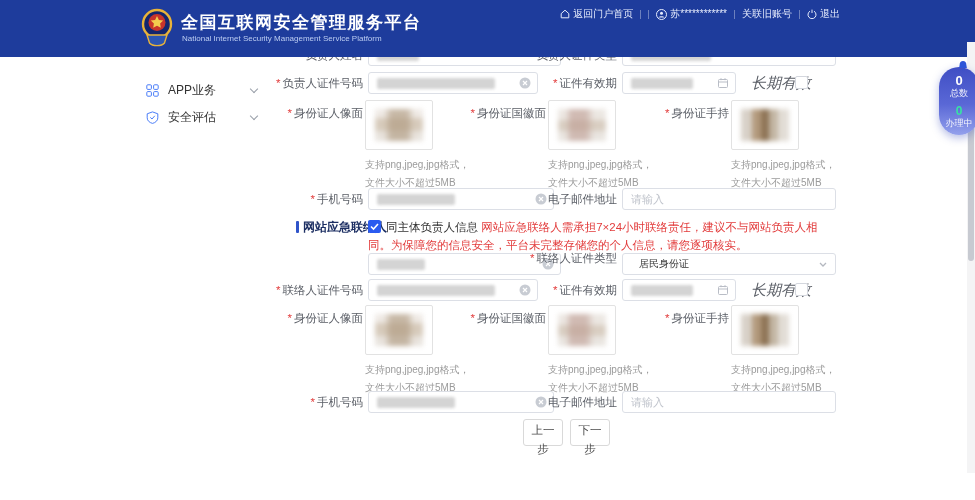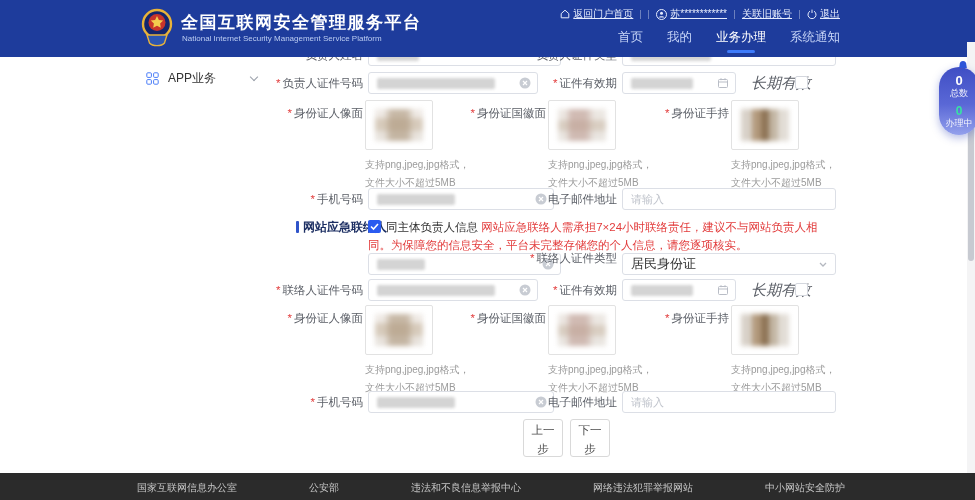--- a/index.html
+++ b/index.html
@@ -5,63 +5,63 @@
 <style>
   html,body{margin:0;padding:0;background:#fff;}
   .stage{position:relative;width:975px;height:500px;overflow:hidden;background:#fff;
          font-family:"Liberation Sans","DejaVu Sans",sans-serif;}
 
   
   .header{position:absolute;left:0;top:0;width:975px;height:57px;background:#1e3c9c;z-index:20;}
   .logo{position:absolute;left:137px;top:7px;width:40px;height:42px;}
   .h-title{position:absolute;left:181px;top:11px;font-size:17px;font-weight:bold;color:#fff;letter-spacing:1.5px;white-space:nowrap;}
   .h-sub{position:absolute;left:182px;top:34px;font-size:8px;color:#bccdf2;white-space:nowrap;}
-  .util{position:absolute;top:7px;right:135px;display:flex;align-items:center;gap:7px;font-size:10px;color:#e6ecfd;white-space:nowrap;text-decoration:underline;}
+  .util{position:absolute;top:7px;right:135px;display:flex;align-items:center;gap:7px;font-size:10px;color:#e6ecfd;white-space:nowrap;}
   .util .sep{width:1px;height:9px;background:rgba(255,255,255,.35);}
   .util .link{display:flex;align-items:center;gap:3px;cursor:pointer;}
   .ent-blur{display:inline-block;width:95px;height:10px;border-radius:2px;background:rgba(226,235,255,.55);filter:blur(2px);}
   .switch{color:#9dbcff;}
   .chev-w{width:5px;height:5px;border-right:1.2px solid #cfdcfb;border-bottom:1.2px solid #cfdcfb;transform:rotate(45deg);margin-top:-3px;}
   .nav{position:absolute;top:29px;right:135px;display:flex;gap:24px;font-size:12.5px;color:#c8d6f8;}
   .nav .nav-item{position:relative;cursor:pointer;padding-bottom:9px;}
   .nav .active{color:#fff;}
   .nav .active::after{content:"";position:absolute;left:50%;transform:translateX(-50%);bottom:2px;width:28px;height:3px;border-radius:2px;background:#3e7bfa;}
 
   
   .sidebar{position:absolute;left:136px;top:57px;width:135px;height:398px;background:#fff;z-index:2;}
   .side-item{display:flex;align-items:center;height:27px;padding-left:10px;cursor:pointer;}
   .side-item svg{flex:none;margin-right:9px;}
   .side-item .s-lab{font-size:12px;color:#333;}
   .side-item .chev{margin-left:auto;margin-right:14px;width:5px;height:5px;border-right:1.4px solid #9aa0aa;border-bottom:1.4px solid #9aa0aa;transform:rotate(45deg);margin-top:-3px;}
-  .sidebar{padding-top:8px;box-sizing:border-box;}
+  .sidebar{padding-top:20px;box-sizing:border-box;}
 
   
   .main{position:absolute;inset:0;z-index:1;background:#fff;padding-left:13px;}
   .lbl{position:absolute;width:120px;text-align:right;font-size:11.5px;color:#5a5e66;line-height:22px;white-space:nowrap;}
   .plain-lbl{position:absolute;font-size:15px;color:#5a5e66;line-height:22px;white-space:nowrap;font-style:italic;}
   .req::before{content:"*";color:#e23b3b;margin-right:2px;}
   .inp{position:absolute;height:22px;background:#fff;border:1px solid #dcdfe6;border-radius:3px;display:flex;align-items:center;box-sizing:border-box;}
   .bv{height:11px;border-radius:2px;background:#d4d4d4;filter:blur(1.5px);margin-left:8px;}
   .tail-ic{margin-left:auto;margin-right:6px;flex:none;display:flex;}
-  .sel-val{font-size:13px;color:#333;margin-left:8px;}
+  .sel-val{font-size:10px;color:#333;margin-left:16px;}
   .email-inp{position:absolute;height:22px;width:214px;background:#fff;border:1px solid #dcdfe6;border-radius:3px;box-sizing:border-box;font-size:11px;color:#333;padding:0 8px;outline:none;font-family:inherit;}
   .email-inp::placeholder{color:#c0c4cc;}
   .cb{position:absolute;width:13px;height:13px;border:1px solid #d4d7de;border-radius:2px;background:#fff;box-sizing:border-box;cursor:pointer;}
   .upbox{position:absolute;width:66px;height:48px;border:1px solid #e2e2e2;border-radius:2px;background:#fff;display:flex;align-items:center;justify-content:center;overflow:hidden;cursor:pointer;}
   .photo{width:48px;height:32px;filter:blur(2.5px);}
   .photo-a{background:linear-gradient(90deg,rgba(189,170,146,0) 0 18%,rgba(172,150,123,.6) 34% 66%,rgba(189,170,146,0) 82%),linear-gradient(180deg,#efeae5 0 28%,#d7cbbc 28% 68%,#e8e3dd 68%);}
   .photo-b{background:linear-gradient(90deg,rgba(190,160,150,0) 0 15%,rgba(186,150,140,.55) 28% 58%,rgba(190,160,150,0) 75%),linear-gradient(180deg,#ece7e2 0 35%,#d9cec2 35% 70%,#e9e5e0 70%);}
   .photo-c{background:linear-gradient(90deg,#d8d1c8 0 22%,#b39a7d 22% 42%,#8d7355 42% 58%,#c3b6a4 58% 78%,#e2ddd6 78%);}
   .hint{position:absolute;width:112px;font-size:10px;color:#9b9b9b;line-height:1.75;}
   .sec-bar{position:absolute;width:3px;height:12px;background:#2f54c9;border-radius:1px;}
   .sec-title{position:absolute;font-size:12px;font-weight:bold;color:#1d2f63;line-height:16px;white-space:nowrap;}
   .emg{position:absolute;left:368px;top:219px;width:472px;font-size:11.5px;line-height:16px;color:#333;}
   .emg .ck{display:inline-block;vertical-align:-2px;margin-right:5px;}
   .warn{color:#e23b3b;}
-  .btn{position:absolute;width:40px;height:38px;border:1px solid #d9d9d9;border-radius:3px;background:#fff;font-size:11.5px;color:#4a4a4a;text-align:center;line-height:19px;box-sizing:border-box;cursor:pointer;}
+  .btn{position:absolute;width:40px;height:27px;border:1px solid #d9d9d9;border-radius:3px;background:#fff;font-size:11.5px;color:#4a4a4a;text-align:center;line-height:19px;box-sizing:border-box;cursor:pointer;}
 
   
   .bell{position:absolute;right:6px;top:58px;z-index:25;}
   .pill{position:absolute;left:939px;top:67px;width:40px;height:68px;border-radius:20px;z-index:24;
         background:linear-gradient(180deg,#3f4ec4 0%,#5a68d6 55%,#93a0ec 100%);
         box-shadow:0 3px 8px rgba(40,60,180,.35);color:#fff;text-align:center;}
   .w-num1{margin-top:7px;font-size:13px;font-weight:bold;line-height:14px;}
   .w-lab1{font-size:9px;opacity:.92;line-height:11px;}
   .w-num2{margin-top:6px;font-size:12px;font-weight:bold;color:#37e3a3;line-height:13px;}
   .w-lab2{font-size:9px;opacity:.92;line-height:11px;}
@@ -243,20 +243,28 @@
           <g stroke="#4a7df8" fill="none">
             <rect x="0.8" y="0.8" width="4.6" height="4.6" rx="1"></rect>
             <rect x="7.6" y="0.8" width="4.6" height="4.6" rx="1"></rect>
             <rect x="0.8" y="7.6" width="4.6" height="4.6" rx="1"></rect>
             <rect x="7.6" y="7.6" width="4.6" height="4.6" rx="1"></rect>
           </g>
         </svg>
       <span class="s-lab">APP业务</span>
       <i class="chev"></i>
     </div>
+    <div class="side-item">
+      <svg width="13" height="13" viewBox="0 0 13 13">
+          <path d="M6.5 0.9 L11.8 2.8 V6.8 C11.8 9.7 9.5 11.6 6.5 12.4 C3.5 11.6 1.2 9.7 1.2 6.8 V2.8 Z" stroke="#4a7df8" fill="none"></path>
+          <path d="M4.3 6.4 L6 8 L8.8 4.8" stroke="#4a7df8" fill="none"></path>
+        </svg>
+      <span class="s-lab">安全评估</span>
+      <i class="chev"></i>
+    </div>
   </div>
 
   <div class="header">
     <svg class="logo" viewBox="0 0 40 42">
       <circle cx="20" cy="17" r="15" fill="#14266e"></circle>
       <circle cx="20" cy="17" r="14" fill="none" stroke="#e8b33a" stroke-width="2.4"></circle>
       <circle cx="20" cy="15.5" r="8.5" fill="#c8342b"></circle>
       <path d="M20 9 l1.9 3.9 4.3 .6 -3.1 3 .7 4.2 -3.8 -2 -3.8 2 .7 -4.2 -3.1 -3 4.3 -.6 Z" fill="#f3cc4e"></path>
       <path d="M10 28 h20 l-2.5 8 c-3 3.5 -12 3.5 -15 0 Z" fill="#2b55b4" stroke="#e8b33a" stroke-width="1.4"></path>
     </svg>
@@ -287,48 +295,33 @@
       <span class="sep"></span>
       <span class="link">
         <svg width="10" height="10" viewBox="0 0 10 10">
             <path d="M3 2.2 A4 4 0 1 0 7 2.2" stroke="#e6ecfd" fill="none"></path>
             <line x1="5" y1="0.6" x2="5" y2="4" stroke="#e6ecfd"></line>
           </svg>
         <span>退出</span>
       </span>
     </div>
 
-    <div class="nav">
-      <span class="nav-item">首页</span>
-      <span class="nav-item">我的</span>
-      <span class="nav-item active">业务办理</span>
-      <span class="nav-item">系统通知</span>
-    </div>
   </div>
 
   <span class="bell">
     <svg width="12" height="12" viewBox="0 0 12 12">
         <path d="M6 1 C3.9 1 2.6 2.7 2.6 4.9 L2.1 7.9 H9.9 L9.4 4.9 C9.4 2.7 8.1 1 6 1 Z" fill="#2d55d8"></path>
         <path d="M4.8 9 a1.2 1.2 0 0 0 2.4 0 Z" fill="#2d55d8"></path>
       </svg>
   </span>
   <div class="pill">
     <div class="w-num1">0</div>
     <div class="w-lab1">总数</div>
     <div class="w-num2">0</div>
     <div class="w-lab2">办理中</div>
   </div>
 
   <div class="sb-track">
     <div class="sb-thumb"></div>
   </div>
 
-  <div class="footer">
-    <div class="f-links">
-      <span>国家互联网信息办公室</span>
-      <span>公安部</span>
-      <span>违法和不良信息举报中心</span>
-      <span>网络违法犯罪举报网站</span>
-      <span>中小网站安全防护</span>
-    </div>
-  </div>
 
 </div>
 
 </body></html>

